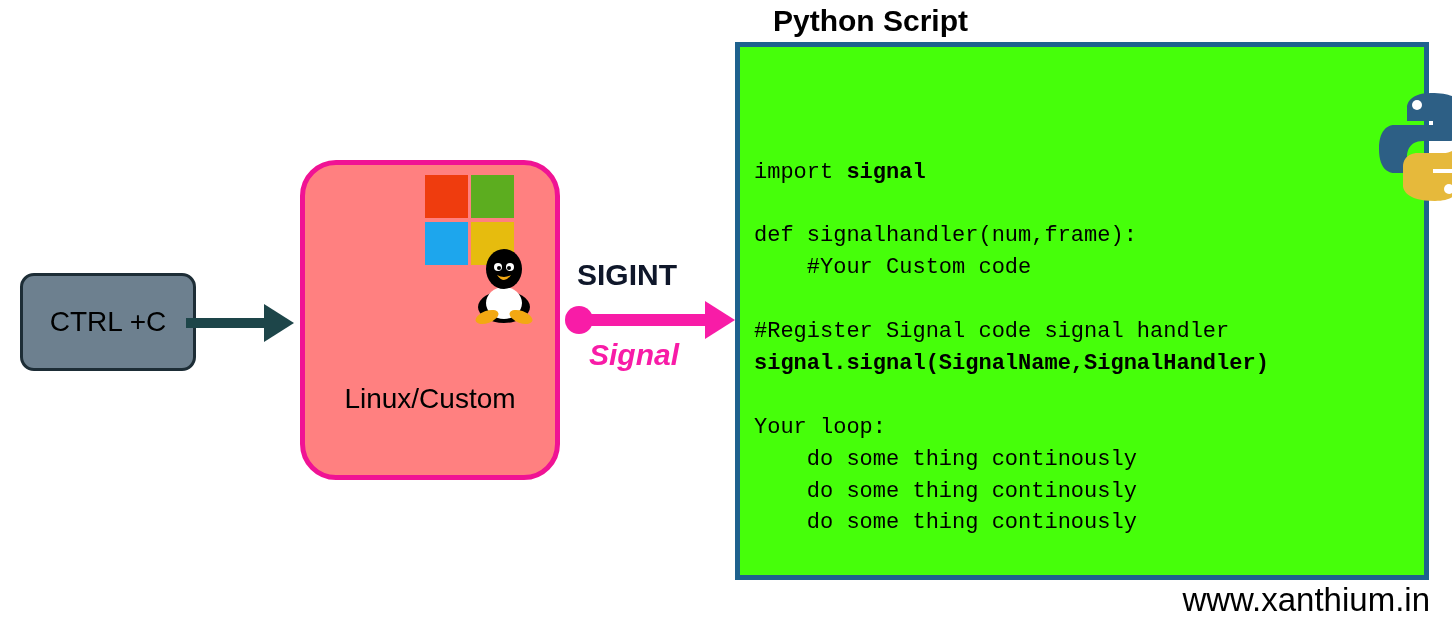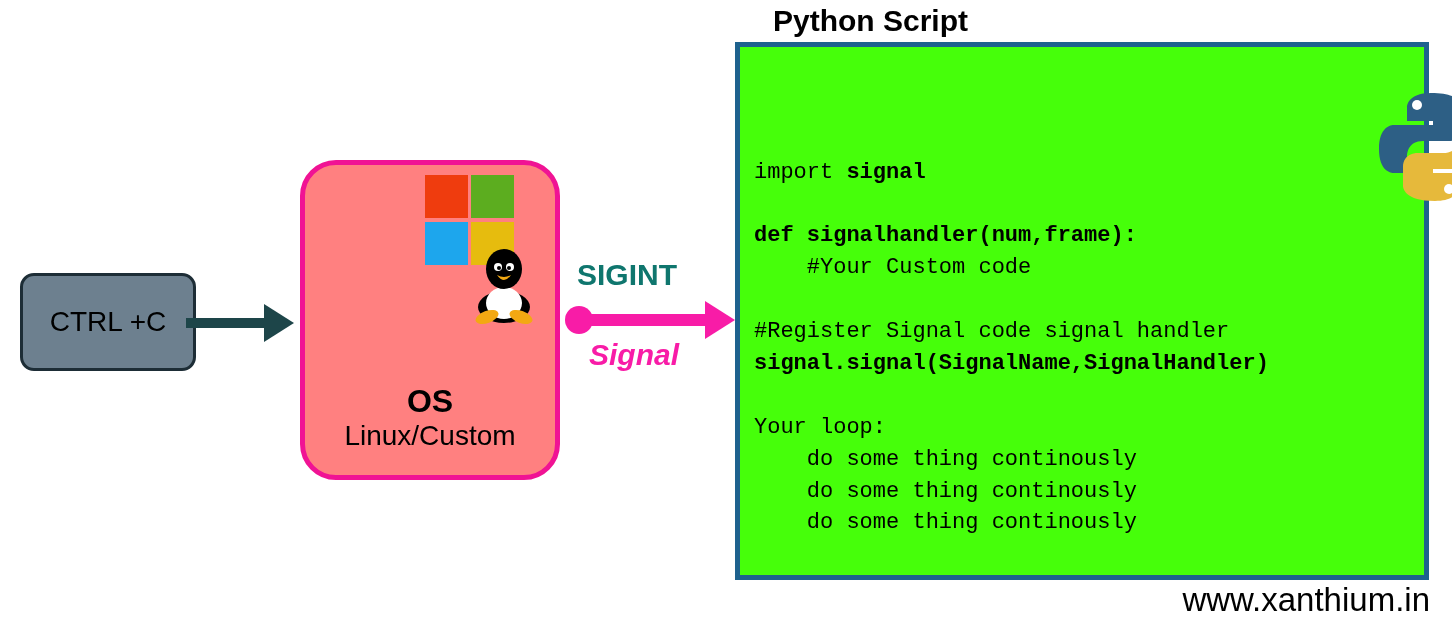--- a/index.html
+++ b/index.html
@@ -116,21 +116,21 @@
     position: absolute;
     left: 565px;
     top: 258px;
     width: 170px;
     height: 130px;
   }
   .arrow2 .label-top {
     position: absolute;
     left: 12px;
     top: 0;
-    color: #0f766e;
+    color: #0f172a;
     font-weight: bold;
     font-size: 30px;
   }
   .arrow2 .label-bottom {
     position: absolute;
     left: 24px;
     top: 80px;
     color: #f81ca7;
     font-weight: bold;
     font-style: italic;
@@ -234,21 +234,20 @@
           <circle cx="41" cy="22" r="4" fill="#fff"></circle>
           <circle cx="30" cy="23" r="2" fill="#000"></circle>
           <circle cx="40" cy="23" r="2" fill="#000"></circle>
           <path d="M28 30 Q35 40 42 30 Q35 34 28 30 Z" fill="#f3a812"></path>
           <ellipse cx="18" cy="72" rx="12" ry="6" fill="#f3a812" transform="rotate(-20 18 72)"></ellipse>
           <ellipse cx="52" cy="72" rx="12" ry="6" fill="#f3a812" transform="rotate(20 52 72)"></ellipse>
         </svg>
       </div>
     </div>
     <div class="os-text">
-      <div class="os-title">OS</div>
       <div>Linux/Custom</div>
     </div>
   </div>
 
   <div class="arrow2">
     <div class="label-top">SIGINT</div>
     <div class="dot"></div>
     <div class="shaft"></div>
     <div class="head"></div>
     <div class="label-bottom">Signal</div>
@@ -260,21 +259,21 @@
     <div class="python-logo">
       <svg viewBox="0 0 120 120" width="120" height="120">
         <path d="M58 6 C34 6 34 20 34 20 L34 34 L60 34 L60 38 L22 38 C22 38 6 36 6 62 C6 88 22 86 22 86 L34 86 L34 70 C34 70 33 54 50 54 L76 54 C76 54 90 54 90 40 L90 22 C90 22 92 6 58 6 Z" id="ptop" fill="#2d5f85"></path>
         <circle cx="44" cy="18" r="5" fill="#fff"></circle>
         <path d="M62 114 C86 114 86 100 86 100 L86 86 L60 86 L60 82 L98 82 C98 82 114 84 114 58 C114 32 98 34 98 34 L86 34 L86 50 C86 50 87 66 70 66 L44 66 C44 66 30 66 30 80 L30 98 C30 98 28 114 62 114 Z" id="pbot" fill="#e6b93b"></path>
         <circle cx="76" cy="102" r="5" fill="#fff"></circle>
       </svg>
     </div>
     <div id="code-content"><span>import </span><span style="font-weight: bold;">signal</span><span>
 
-</span><span style="font-weight: bold;">def signalhandler(num,frame):</span><span>
+</span><span style="font-weight: normal;">def signalhandler(num,frame):</span><span>
 </span><span>    #Your Custom code
 
 </span><span>#Register Signal code signal handler
 </span><span style="font-weight: bold;">signal.signal(SignalName,SignalHandler)</span><span>
 
 </span><span>Your loop:
 </span><span>    do some thing continously
 </span><span>    do some thing continously
 </span><span>    do some thing continously</span></div>
   </div>

